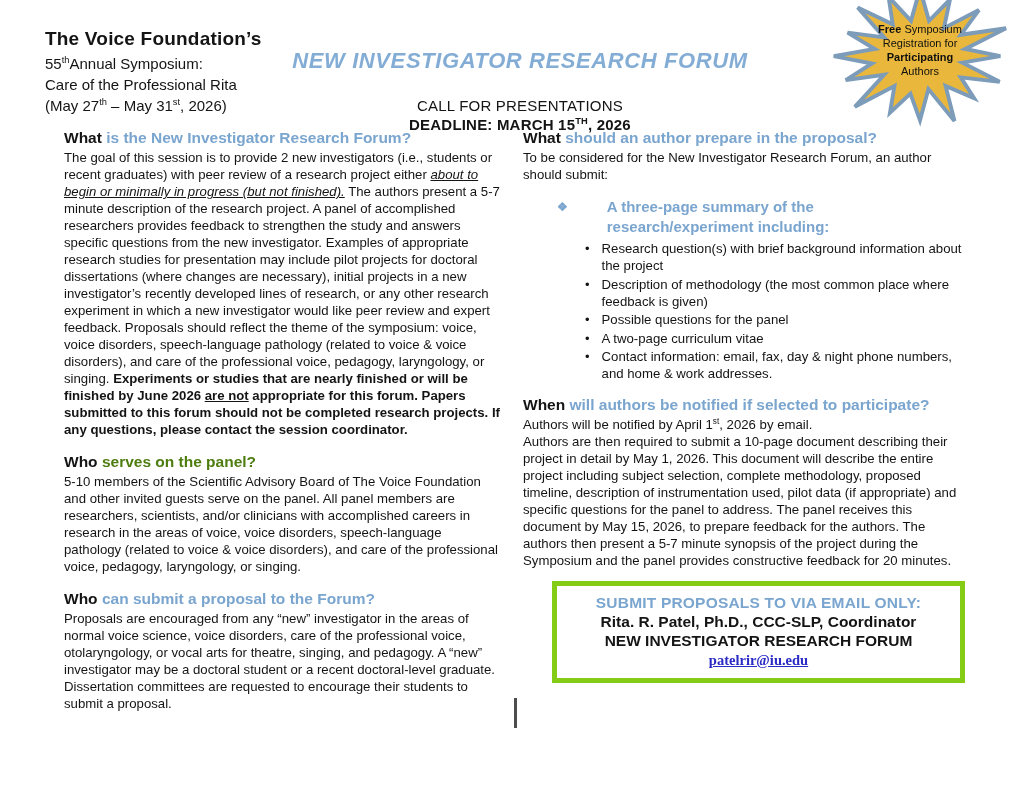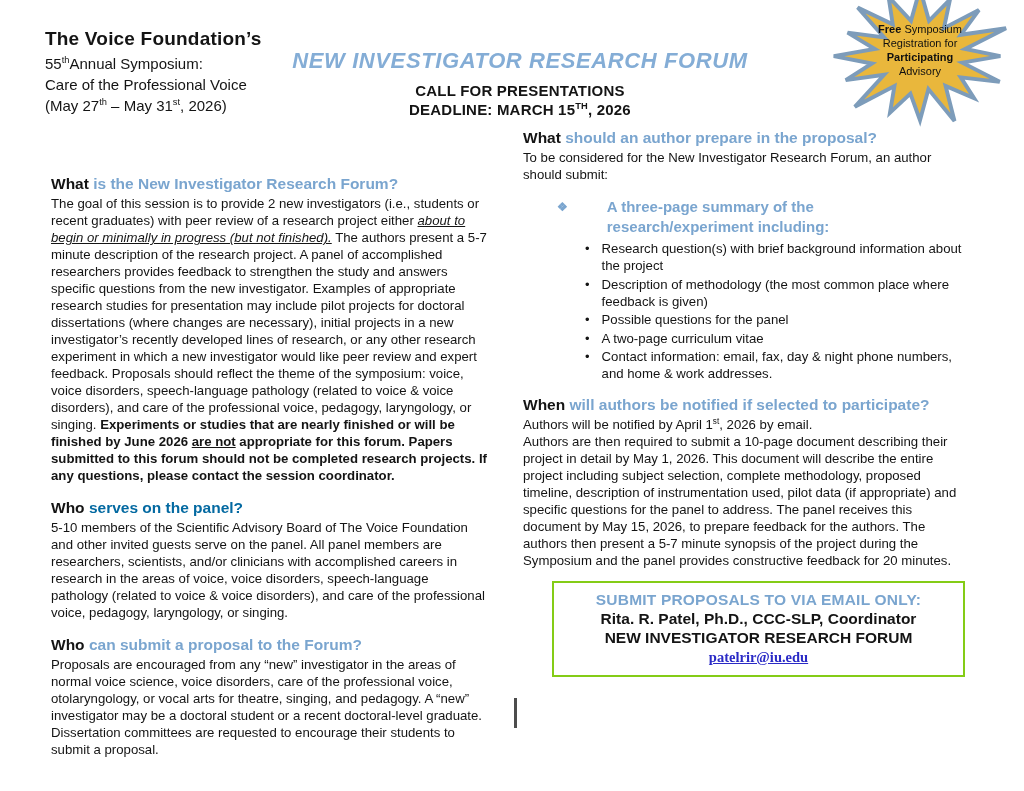--- a/index.html
+++ b/index.html
@@ -25,100 +25,100 @@
   
   .hdr-left{position:absolute;left:45px;top:28px;width:280px;}
   .hdr-left .org{font-size:19px;font-weight:700;letter-spacing:.2px;margin-bottom:3px;}
   .hdr-left .hline{font-size:15px;line-height:21px;}
 
   .hdr-center{position:absolute;left:255px;top:48px;width:530px;text-align:center;}
   .forum-title{
     color:var(--title-blue);font-style:italic;font-weight:700;
     font-size:22px;letter-spacing:.6px;white-space:nowrap;
   }
-  .forum-sub{font-weight:700;font-size:15px;line-height:19px;margin-top:7px;letter-spacing:.2px;}
+  .forum-sub{font-weight:400;font-size:15px;line-height:19px;margin-top:22px;letter-spacing:.2px;}
   .forum-sub2{font-weight:700;font-size:15px;line-height:19px;letter-spacing:.2px;}
 
   
   .starburst{position:absolute;top:-16px;right:6px;width:196px;height:150px;}
   .starburst svg{width:100%;height:100%;overflow:visible;}
   .star-text{
     position:absolute;top:38px;left:26px;right:26px;text-align:center;
     font-size:11px;line-height:14px;color:#101010;
   }
 
   
   .col{position:absolute;top:128px;}
-  .col-left{left:51px;width:437px;margin-top:46px;}
+  .col-left{left:64px;width:437px;}
   .col-right{left:523px;width:445px;}
 
   .sec-h{font-size:15.5px;font-weight:700;line-height:19px;margin:14px 0 2px 0;}
   .sec-h.first{margin-top:0;}
   .body-p{font-size:13.2px;line-height:17px;margin:0;}
 
   
   .diamond-item{
     display:flex;gap:9px;margin:14px 0 3px 34px;
     color:var(--accent);font-weight:700;font-size:15px;line-height:20px;
   }
   .diamond-item .glyph{font-size:12px;line-height:20px;}
   .diamond-item .txt{width:268px;margin-left:30px;}
   .sub-bullets{list-style:none;margin:1px 0 0 62px;padding:0;}
   .sub-bullets li{display:flex;gap:12px;font-size:13.2px;line-height:17px;margin:1.5px 0;}
   .sub-bullets .dot{font-size:13px;line-height:17px;}
   .sub-bullets .txt{flex:1;}
 
   
   .submit-box{
-    margin:12px 0 0 29px;width:413px;border:2px solid #84cc16;
+    margin:12px 0 0 29px;width:413px;border:5px solid #84cc16;
     text-align:center;padding:7px 6px 8px 6px;
   }
   .submit-box .l1{color:var(--accent);font-weight:700;font-size:15.5px;line-height:19px;letter-spacing:.2px;}
   .submit-box .l2,.submit-box .l3{font-weight:700;font-size:15.5px;line-height:19px;}
   .submit-box a{
     font-family:"Liberation Serif", serif;font-weight:700;font-size:14.5px;
     color:var(--link-blue);line-height:19px;display:inline-block;margin-top:1px;
   }
 
   
   .artifact{position:absolute;left:514px;top:698px;width:3px;height:30px;background:#4d4d4d;}
 </style>
 </head>
 <body>
 
 <div class="hdr-left">
   <div class="org">The Voice Foundation’s</div>
   <div class="hline"><span>55</span><sup>th</sup><span>Annual Symposium:</span></div>
-  <div class="hline">Care of the Professional Voice</div>
+  <div class="hline">Care of the Professional Rita</div>
   <div class="hline"><span>(May 27</span><sup>th</sup><span> – May 31</span><sup>st</sup><span>, 2026)</span></div>
 </div>
 
 <div class="hdr-center">
   <div class="forum-title">NEW INVESTIGATOR RESEARCH FORUM</div>
   <div class="forum-sub">CALL FOR PRESENTATIONS</div>
   <div class="forum-sub2"><span>DEADLINE: MARCH 15</span><sup>TH</sup><span>, 2026</span></div>
 </div>
 
 <div class="starburst">
   <svg viewBox="0 0 200 150">
     <polygon points="100.0,3.4 109.2,36.0 130.6,14.3 124.4,43.5 160.1,25.1 141.6,50.3 187.8,43.6 146.1,64.8 182.0,72.0 143.2,78.7 181.3,98.3 141.6,93.7 155.2,115.0 126.1,102.5 135.2,138.3 108.6,105.7 100.0,137.5 90.2,110.3 69.4,129.7 73.9,102.5 33.5,123.8 63.4,91.1 24.2,96.5 51.0,79.6 12.0,72.0 53.9,64.8 26.1,48.1 63.4,52.9 36.4,22.4 72.2,39.6 67.9,11.5 90.8,36.0" fill="var(--gold)" stroke="var(--star-stroke)" stroke-width="4" stroke-linejoin="miter"></polygon>
   </svg>
   <div class="star-text">
     <div><span class="b">Free</span><span> Symposium</span></div>
     <div><span>Registration for</span></div>
     <div><span class="b">Participating</span></div>
-    <div><span>Advisory</span></div>
+    <div><span>Authors</span></div>
   </div>
 </div>
 
 <div class="col col-left">
   <div class="sec-h first"><span class="b">What</span><span class="b" style="color: rgb(122, 165, 207);"> is the New Investigator Research Forum?</span></div>
   <p class="body-p"><span>The goal of this session is to provide 2 new investigators (i.e., students or recent graduates) with peer review of a research project either </span><span class="i u">about to begin or minimally in progress (but not finished).</span><span>  The authors present a 5-7 minute description of the research project. A panel of accomplished researchers provides feedback to strengthen the study and answers specific questions from the new investigator. Examples of appropriate research studies for presentation may include pilot projects for doctoral dissertations (where changes are necessary), initial projects in a new investigator’s recently developed lines of research, or any other research experiment in which a new investigator would like peer review and expert feedback. Proposals should reflect the theme of the symposium: voice, voice disorders, speech-language pathology (related to voice &amp; voice disorders), and care of the professional voice, pedagogy, laryngology, or singing. </span><span class="b">Experiments or studies that are nearly finished or will be finished by June 2026 </span><span class="b u">are not</span><span class="b"> appropriate for this forum.  Papers submitted to this forum should not be completed research projects.  If any questions, please contact the session coordinator.</span></p>
 
-  <div class="sec-h"><span class="b">Who</span><span class="b" style="color: #0369a1;"> serves on the panel?</span></div>
+  <div class="sec-h"><span class="b">Who</span><span class="b" style="color: #4d7c0f;"> serves on the panel?</span></div>
   <p class="body-p"><span>5-10 members of the Scientific Advisory Board of The Voice Foundation and other invited guests serve on the panel. All panel members are researchers, scientists, and/or clinicians with accomplished careers in research in the areas of voice, voice disorders, speech-language pathology (related to voice &amp; voice disorders), and care of the professional voice, pedagogy, laryngology, or singing.</span></p>
 
   <div class="sec-h"><span class="b">Who</span><span class="b" style="color: rgb(122, 165, 207);"> can submit a proposal to the Forum?</span></div>
   <p class="body-p"><span>Proposals are encouraged from any “new” investigator in the areas of normal voice science, voice disorders, care of the professional voice, otolaryngology, or vocal arts for theatre, singing, and pedagogy. A “new” investigator may be a doctoral student or a recent doctoral-level graduate. Dissertation committees are requested to encourage their students to submit a proposal.</span></p>
 </div>
 
 <div class="col col-right">
   <div class="sec-h first"><span class="b">What</span><span class="b" style="color: rgb(122, 165, 207);"> should an author prepare in the proposal?</span></div>
   <p class="body-p">To be considered for the New Investigator Research Forum, an author should submit:</p>
 

